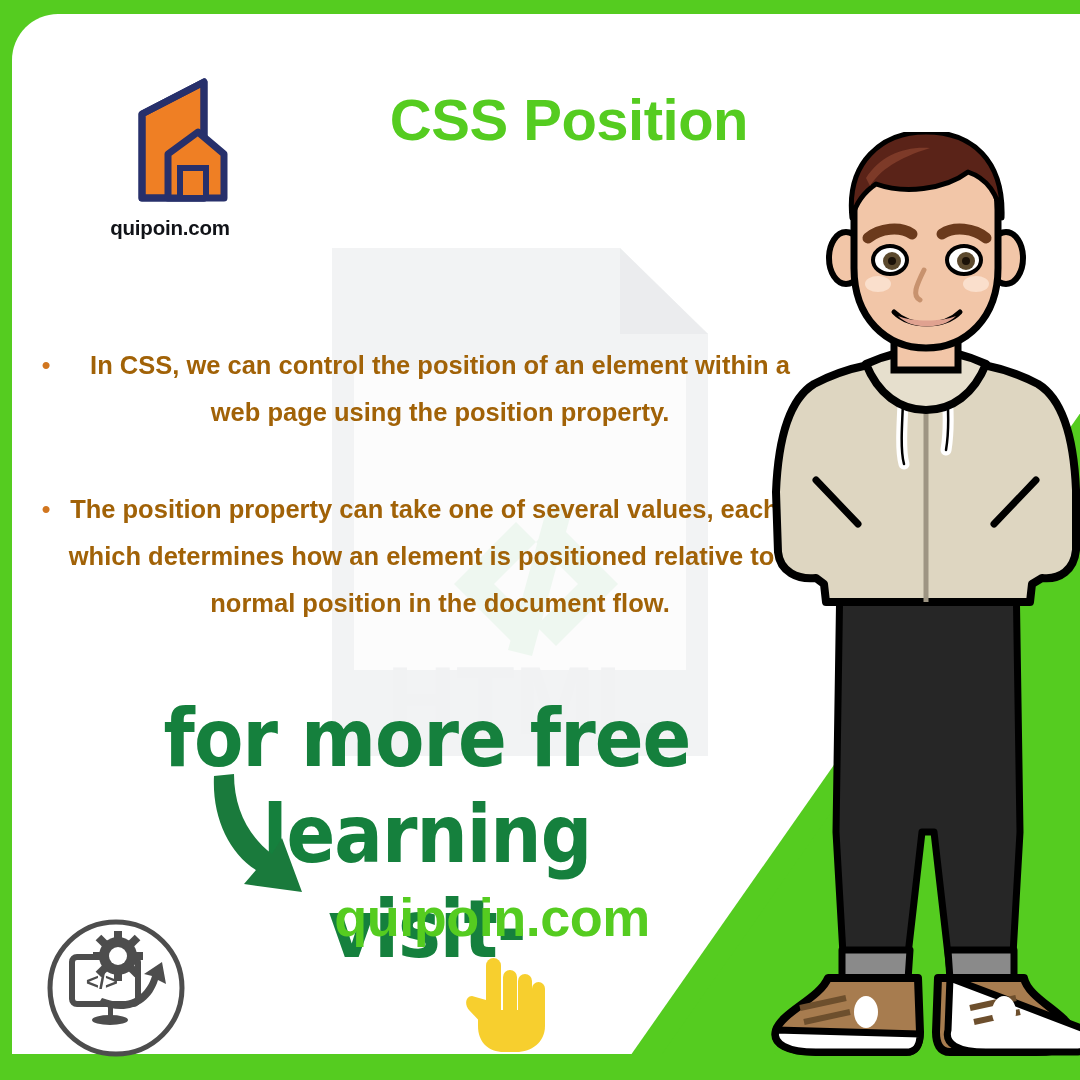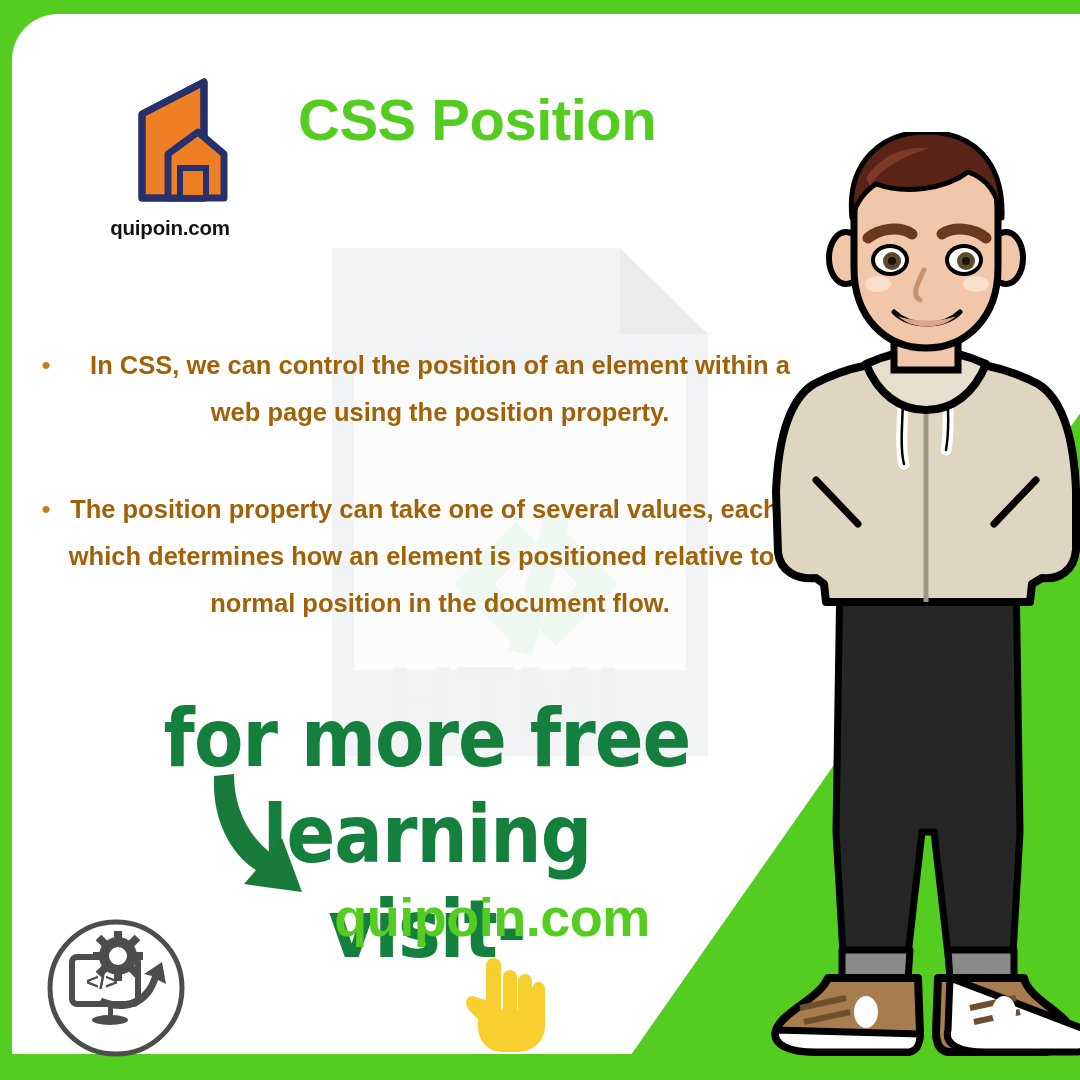--- a/index.html
+++ b/index.html
@@ -53,21 +53,21 @@
   #logo-mark { width:116px; height:128px; display:block; margin:0 auto; }
   #logo-word {
     margin-top:12px;
     font-size:20.5px; font-weight:bold; color:#111318;
     letter-spacing:-0.2px;
   }
 
   
   #title {
     position:absolute; left:286px; top:72px; width:450px;
-    text-align:left;
+    text-align:right;
     font-size:58px; font-weight:bold; color:#55cc20;
     letter-spacing:-0.5px;
   }
 
   
   #bullets { position:absolute; left:14px; top:328px; width:800px; }
   .bullet-row { display:flex; margin-bottom:50px; }
   .bullet-dot {
     flex:0 0 40px;
     color:#d1761f; font-size:26px; line-height:46px; text-align:center;

